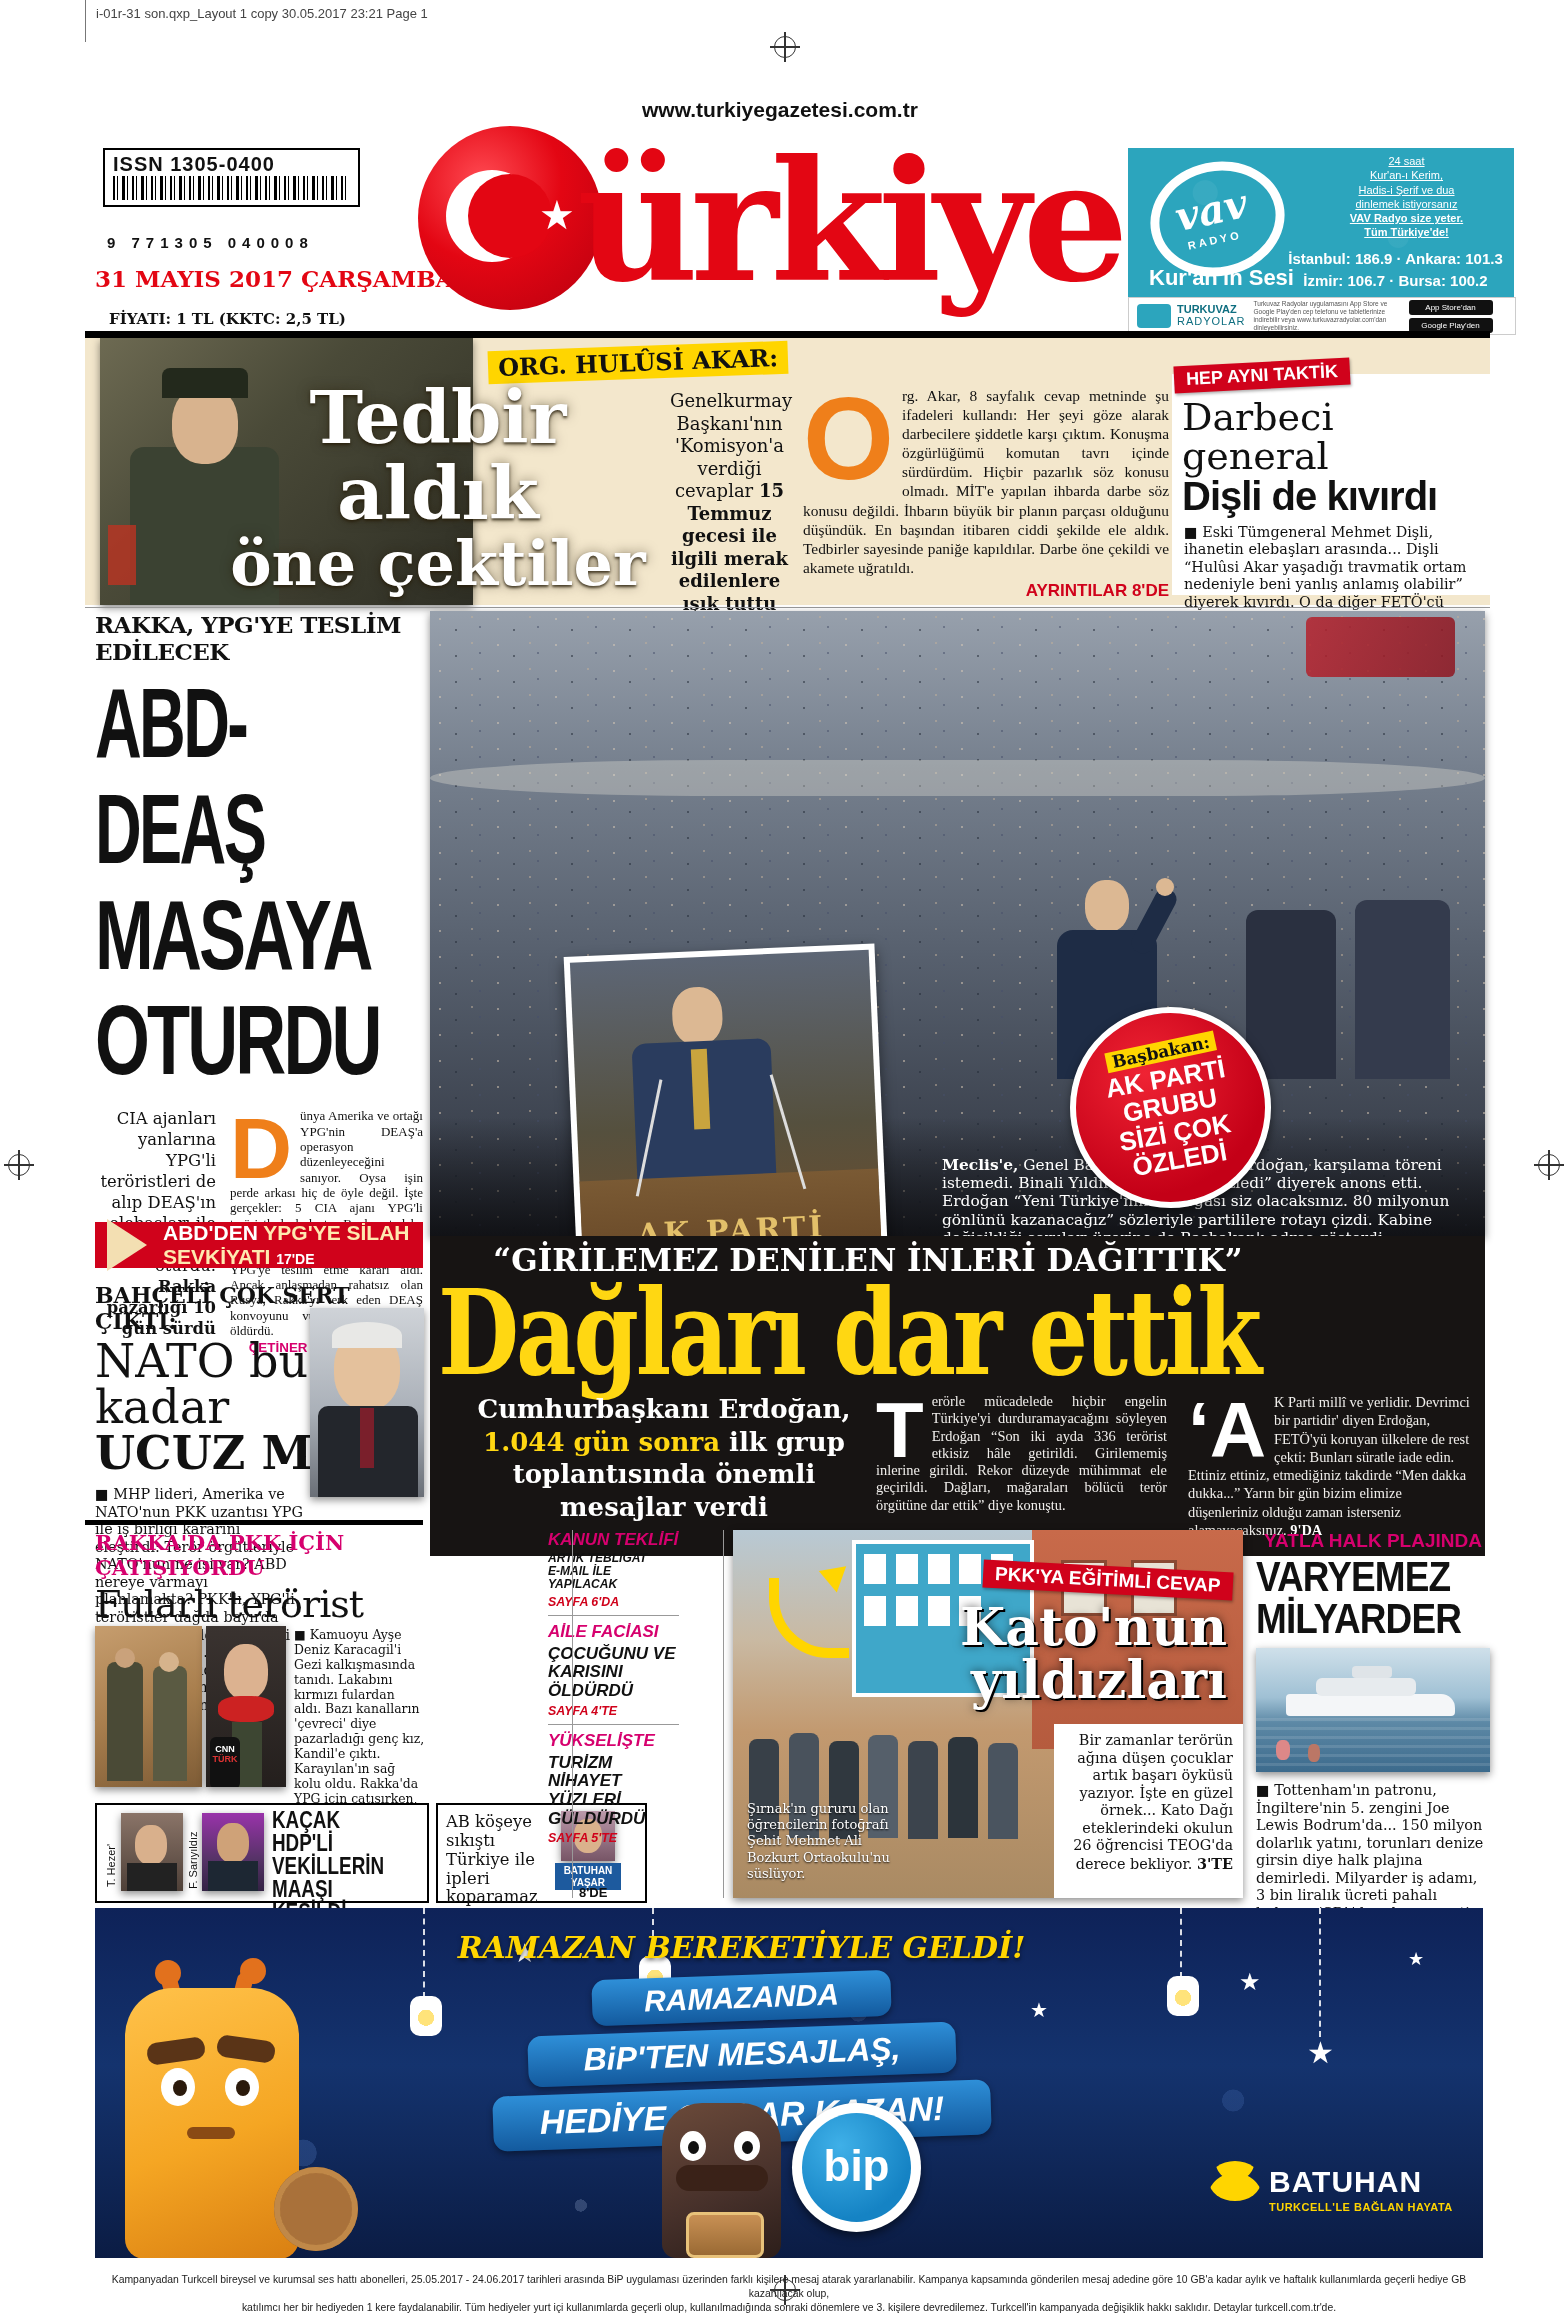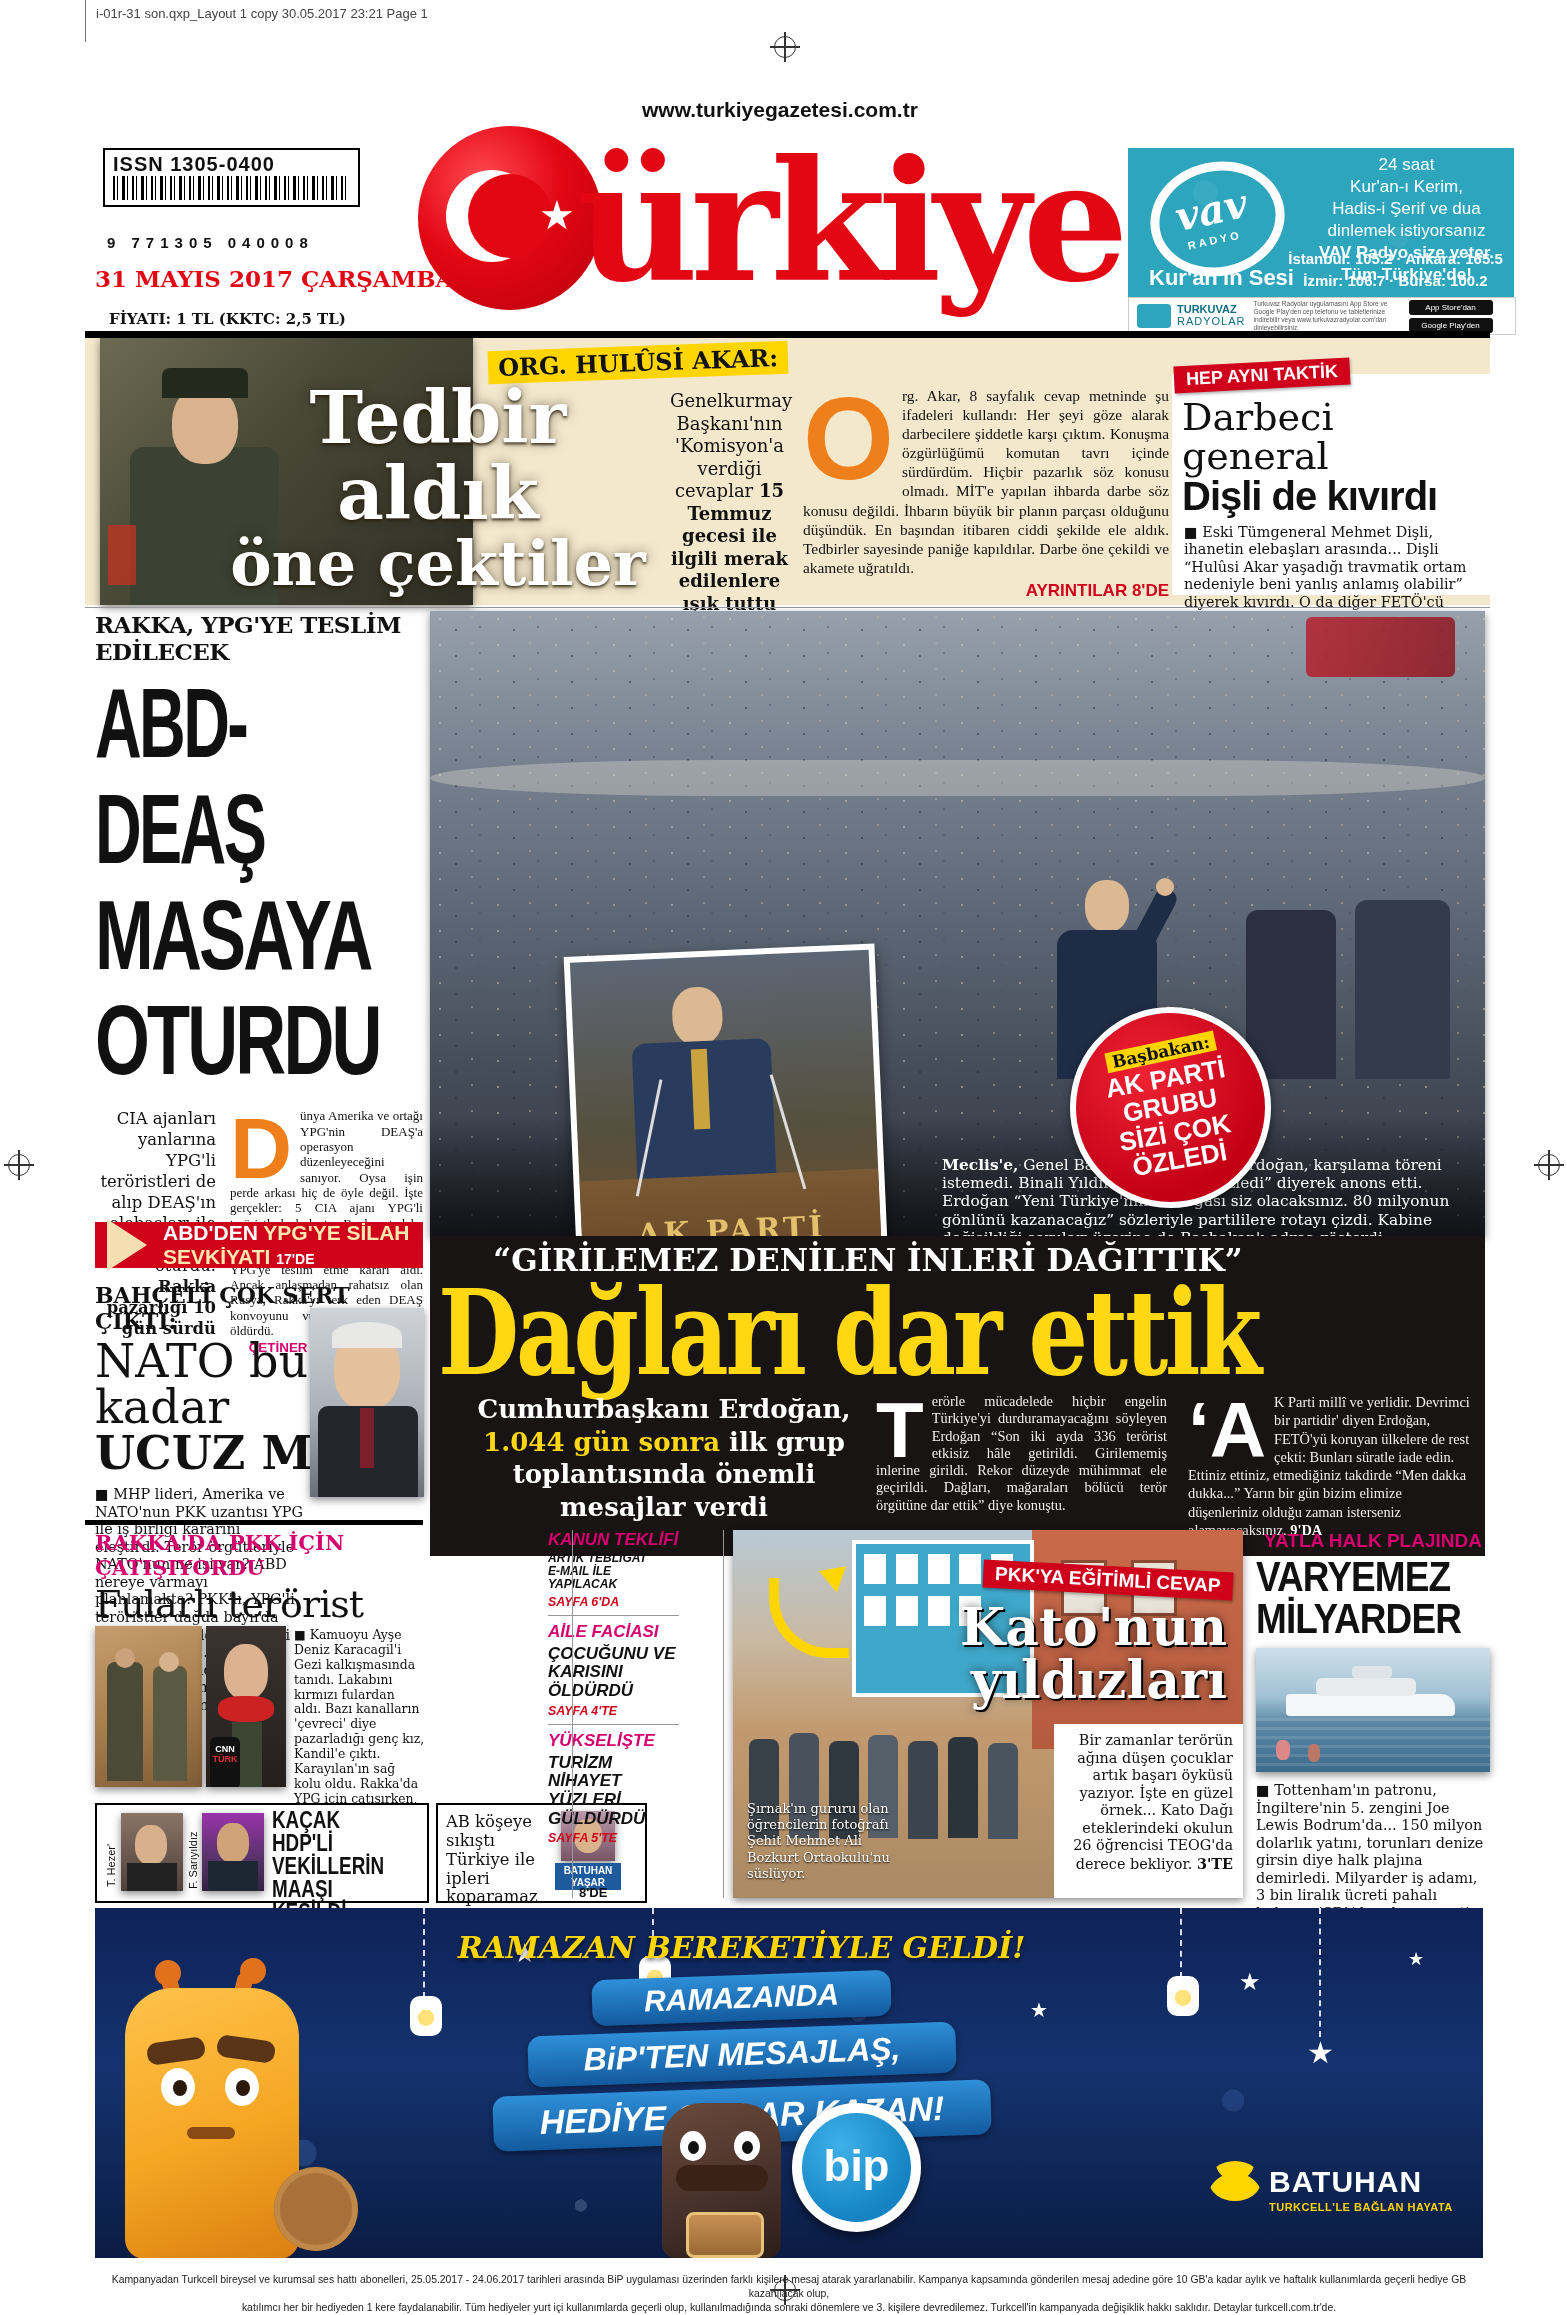--- a/index.html
+++ b/index.html
@@ -95,30 +95,30 @@
     </div>
     <div class="abs logo-word" style="left:159px;top:20px;">ürkiye</div>
   </div>
 
   <div class="abs vav-ad" style="left:1043px;top:58px;width:386px;height:149px;">
     <div class="abs vav-ring" style="left:22px;top:14px;">
       <div class="abs white" style="left:18px;top:14px;font-family:'DejaVu Serif',serif;font-style:italic;font-weight:bold;font-size:40px;">vav</div>
       <div class="abs white sans b" style="left:24px;top:62px;font-size:11px;letter-spacing:3px;">RADYO</div>
     </div>
     <div class="abs white sans b" style="left:14px;top:117px;width:159px;font-size:22px;text-align:center;">Kur'an'ın Sesi</div>
-    <div class="abs white ctr sans" style="left:179px;top:6px;width:199px;font-size:17px;line-height:1.3;">
+    <div class="abs white ctr sans" style="left:179px;top:6px;width:199px;font-size:11px;line-height:1.3;text-decoration:underline;">
       <div>24 saat</div>
       <div>Kur'an-ı Kerim,</div>
       <div>Hadis-i Şerif ve dua</div>
       <div>dinlemek istiyorsanız</div>
       <div class="b">VAV Radyo size yeter.</div>
       <div class="b">Tüm Türkiye'de!</div>
     </div>
     <div class="abs white ctr sans b" style="left:149px;top:100px;width:237px;font-size:15px;line-height:1.45;">
-      <div>İstanbul: 105.2 · Ankara: 165.5</div>
+      <div>İstanbul: 186.9 · Ankara: 101.3</div>
       <div>İzmir: 106.7 · Bursa: 100.2</div>
     </div>
   </div>
   <div class="abs" style="left:1043px;top:207px;width:386px;height:36px;background:#fff;border:1px solid #ccc;display:flex;align-items:center;">
     <div style="width:34px;height:24px;background:#2ca5bd;border-radius:4px;margin:0 6px 0 8px;"></div>
     <div class="sans" style="font-size:11px;line-height:1.05;color:#0e6e80;">
       <div class="b">TURKUVAZ</div>
       <div style="letter-spacing:1px;">RADYOLAR</div>
     </div>
     <div class="sans" style="font-size:6.5px;color:#555;width:149px;margin-left:8px;line-height:1.2;">Turkuvaz Radyolar uygulamasını App Store ve Google Play'den cep telefonu ve tabletlerinize indirebilir veya www.turkuvazradyolar.com'dan dinleyebilirsiniz.</div>

